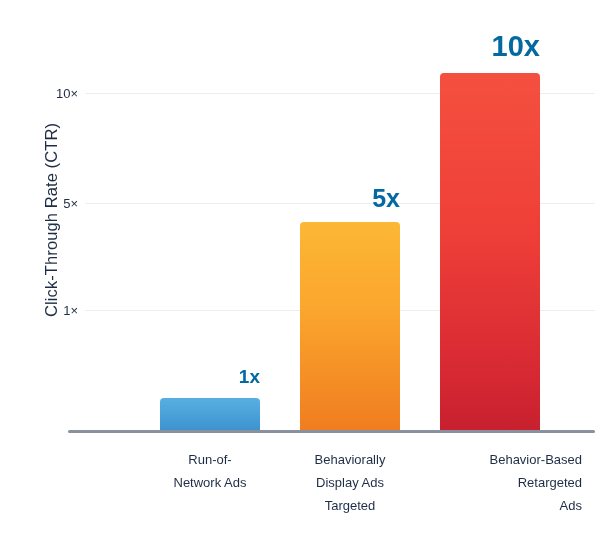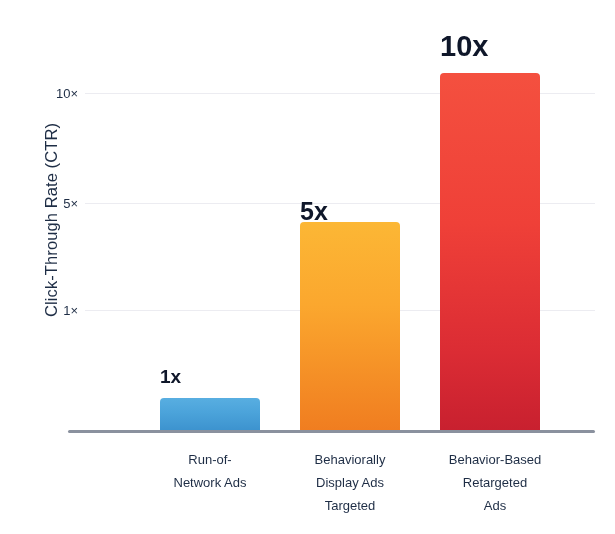--- a/index.html
+++ b/index.html
@@ -79,23 +79,23 @@
   }
 
   
   .bar {
     position: absolute;
     border-radius: 4px 4px 0 0;
   }
 
   .bar-value {
     position: absolute;
-    text-align: left;
+    text-align: right;
     font-weight: bold;
-    color: #0f172a;
+    color: #0369a1;
     white-space: nowrap;
   }
 
   .cat-label {
     position: absolute;
     text-align: center;
     font-size: 13px;
     line-height: 23px;
     color: #1e2d45;
   }
@@ -122,34 +122,34 @@
 
     <div class="bar" style="left:300px; top:222px; width:100px; height:209px;
                 background:linear-gradient(180deg,#fcb735 0%,#fba72e 40%,#f48c25 78%,#f07d20 100%);"></div>
 
     <div class="bar" style="left:440px; top:73px; width:100px; height:358px;
                 background:linear-gradient(180deg,#f4503f 0%,#ef4038 42%,#db2c34 78%,#c8202f 100%);"></div>
 
     <div class="axis-line" style="top:430px;"></div>
 
     <div class="bar-value" style="left:160px; top:366px; width:100px; font-size:19px;">1x</div>
-    <div class="bar-value" style="left:300px; top:184px; width:100px; font-size:25px;margin-top:13px;">5x</div>
+    <div class="bar-value" style="left:300px; top:184px; width:100px; font-size:25px;">5x</div>
     <div class="bar-value" style="left:440px; top:30px; width:100px; font-size:29px;">10x</div>
 
     <div class="cat-label" style="left:140px; top:448px; width:140px;">
       <div>Run-of-</div>
       <div>Network Ads</div>
     </div>
 
     <div class="cat-label" style="left:278px; top:448px; width:144px;">
       <div>Behaviorally</div>
       <div>Display Ads</div>
       <div>Targeted</div>
     </div>
 
-    <div class="cat-label" style="left:420px; top:448px; width:150px;">
+    <div class="cat-label" style="left:432px; top:448px; width:150px;text-align:right;">
       <div>Behavior-Based</div>
       <div>Retargeted</div>
       <div>Ads</div>
     </div>
 
   </div>
 </div>
 
 </body></html>

